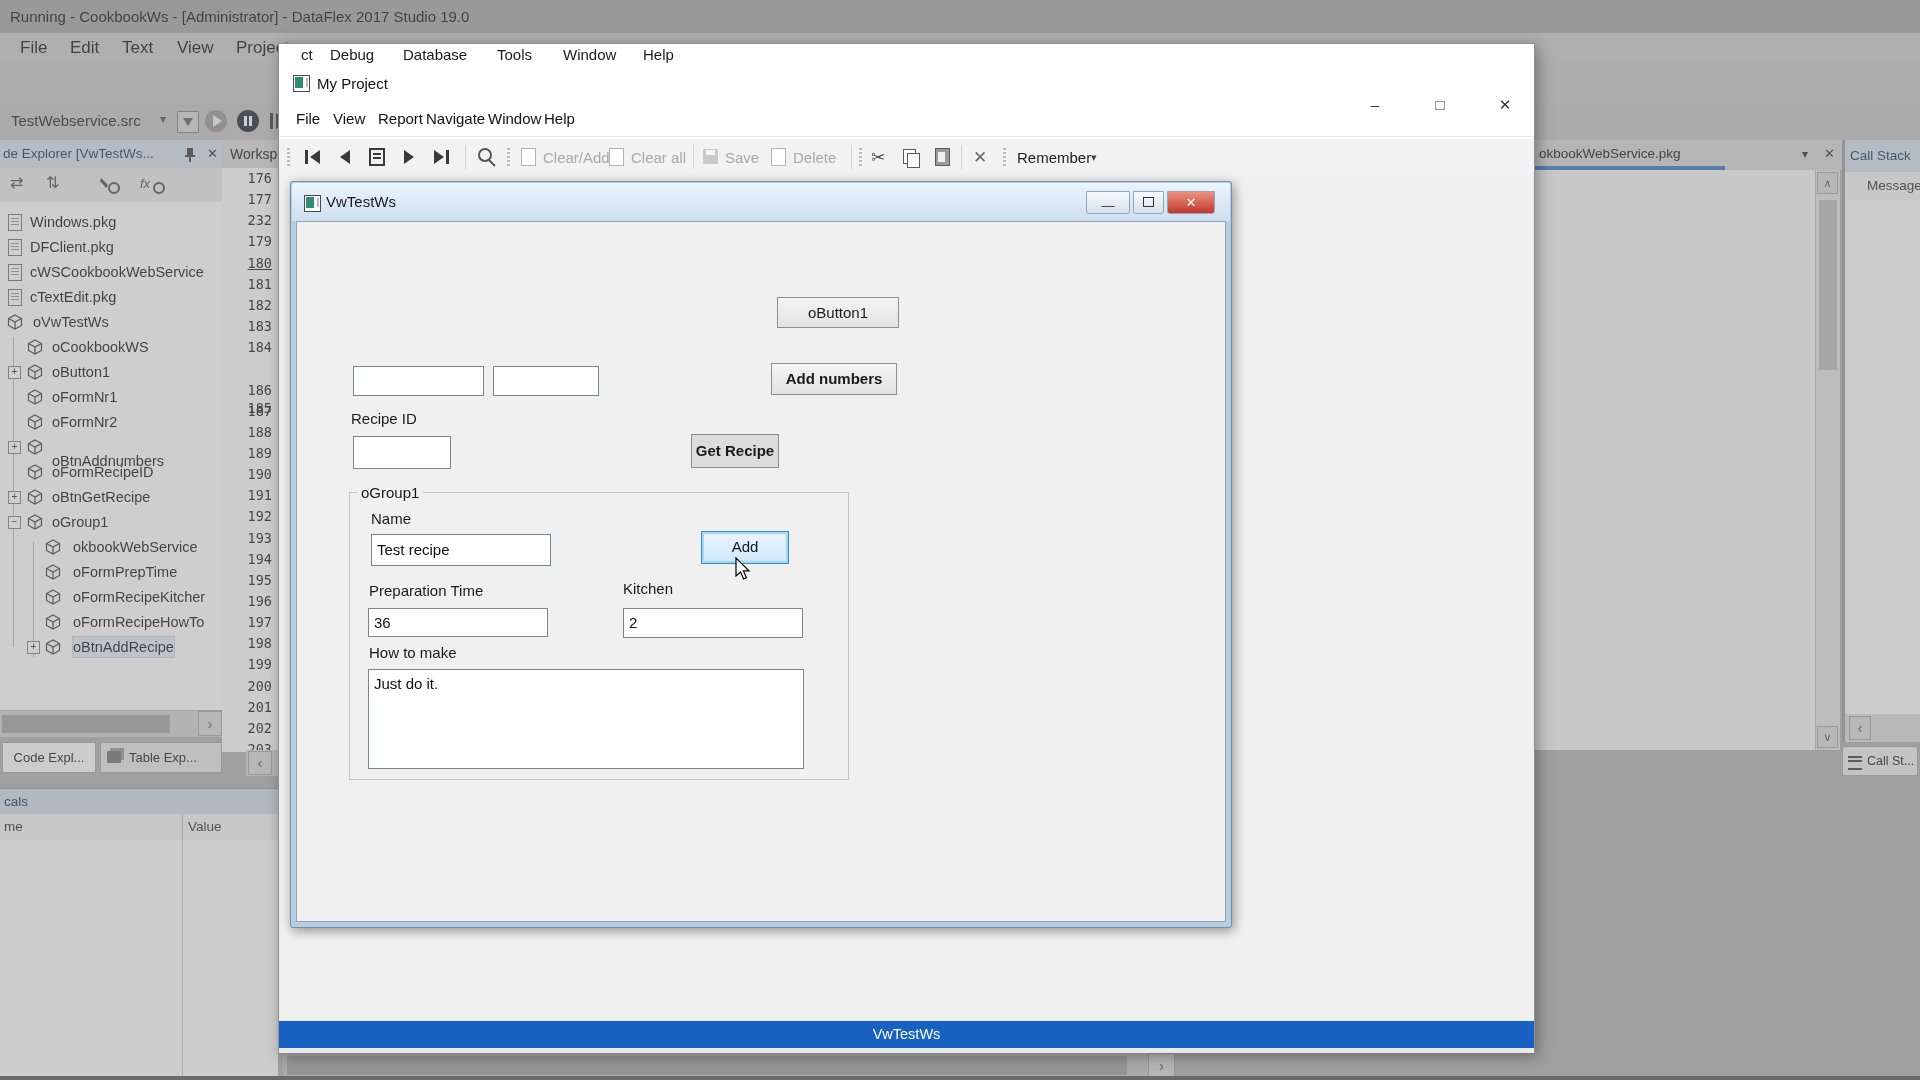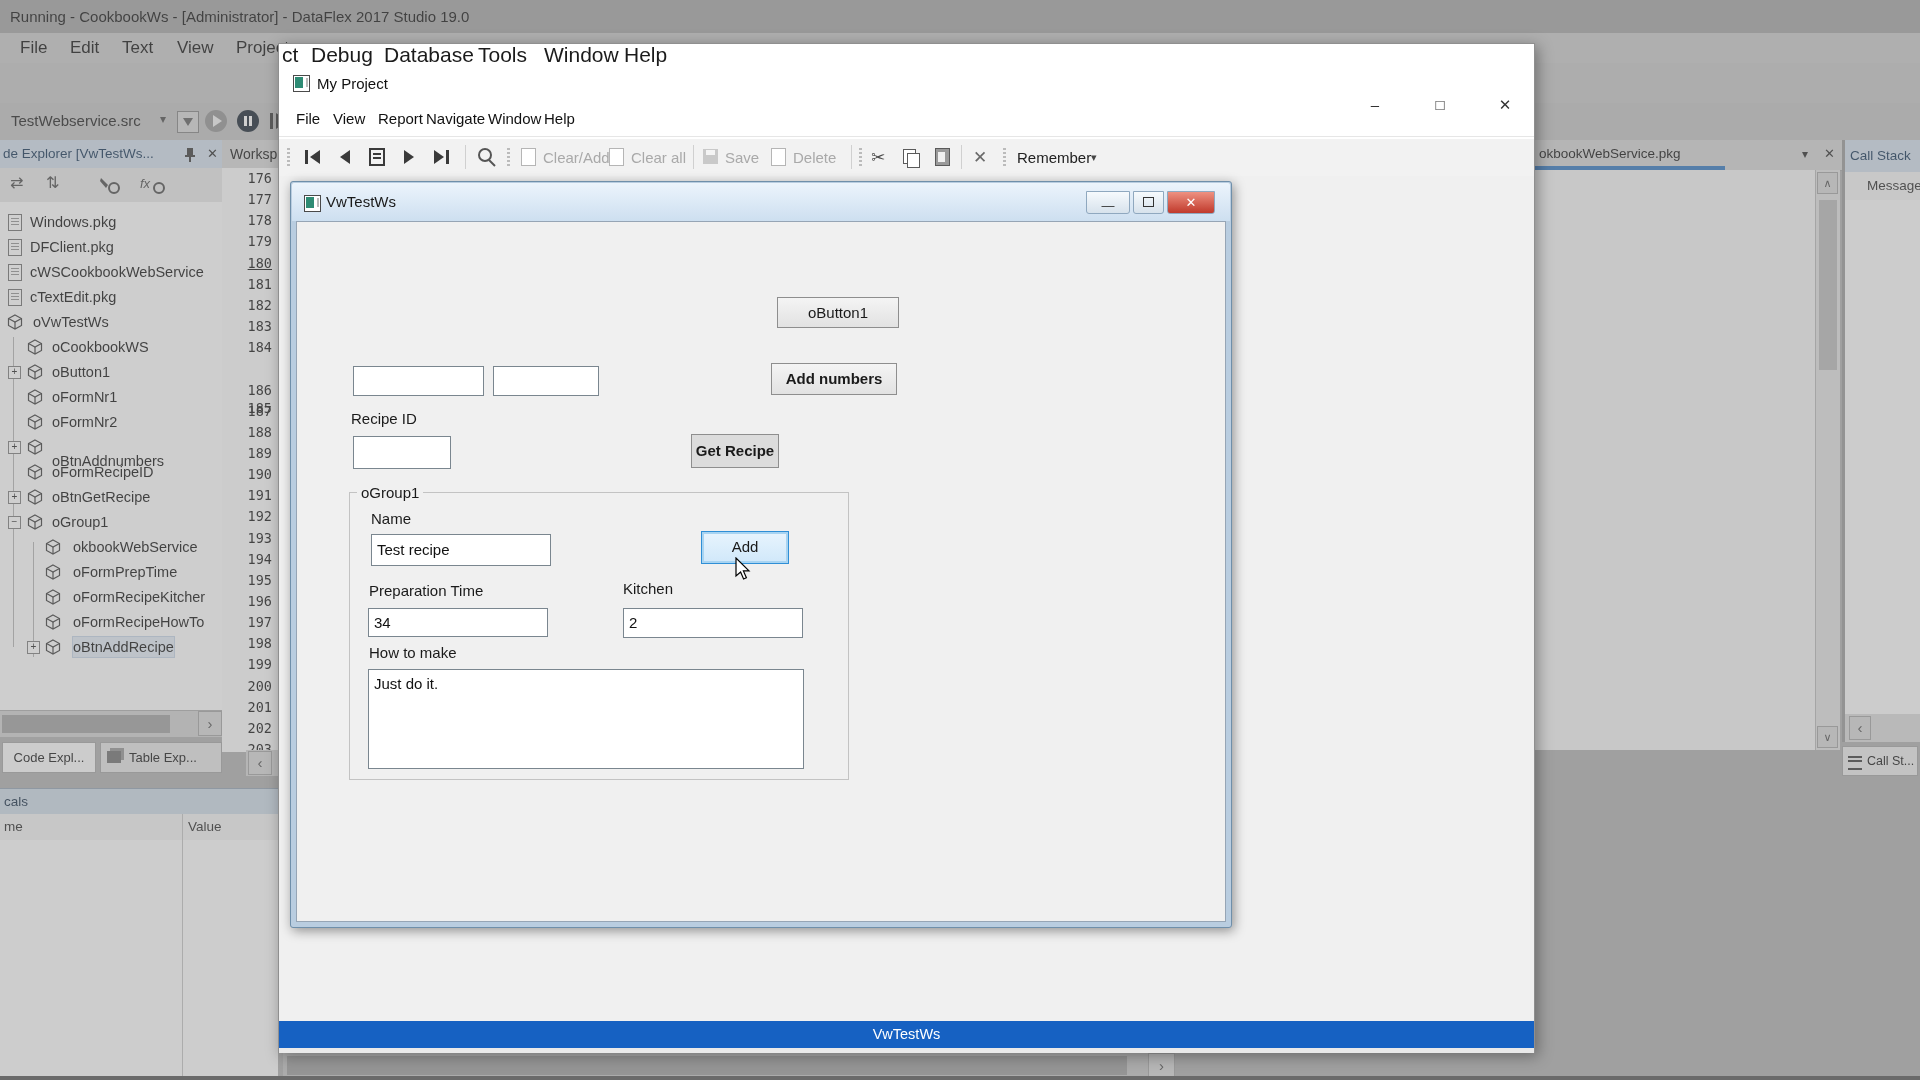--- a/index.html
+++ b/index.html
@@ -75,21 +75,21 @@
   .bars-i{position:absolute;left:5px;top:9px;width:14px;height:10px;border-top:2px solid #444;border-bottom:2px solid #444;}
   .bars-i:before{content:"";position:absolute;left:0;top:2px;width:14px;height:2px;background:#444;}
 
   .bot-scroll{left:283px;top:1053px;width:892px;height:25px;background:#c6c6c6;}
   .bot-edge{left:0;top:1076px;width:1920px;height:4px;background:#5c5c5c;}
 
   .dim{left:0;top:0;width:1920px;height:1080px;background:rgba(128,128,128,0.38);z-index:5;}
 
   
   .mp{left:278px;top:43px;width:1257px;height:1010px;background:#fff;border:1px solid #8f8f8f;box-sizing:border-box;z-index:10;box-shadow:3px 3px 14px rgba(0,0,0,0.35);}
-  .mp-band span{position:absolute;top:0;height:21px;line-height:21px;font-size:21px;color:#1b1b1b;}
+  .mp-band span{position:absolute;top:0;height:21px;line-height:21px;font-size:15px;color:#1b1b1b;margin-left:19px;}
   .mp-title{left:0;top:21px;width:1255px;height:37px;}
   .mp-men{left:0;top:58px;width:1255px;height:34px;border-bottom:1px solid #e6e6e6;}
   .mp-men span{position:absolute;top:0;height:34px;line-height:34px;font-size:15px;color:#111;}
   .mp-tools{left:0;top:95px;width:1255px;height:37px;background:#f2f2f2;border-bottom:1px solid #d8d8d8;}
   .navb{position:absolute;top:5px;width:28px;height:26px;}
   .grip{position:absolute;top:9px;width:3px;height:18px;background:repeating-linear-gradient(#bbb 0 2px,transparent 2px 4px);}
   .tsep{position:absolute;top:6px;width:1px;height:24px;background:#d0d0d0;}
   .tlab{position:absolute;top:0;height:37px;line-height:37px;font-size:15px;color:#a9a9a9;}
   .tlab.on{color:#222;text-align:right;}
   .doc-g{position:absolute;top:9px;width:13px;height:16px;background:#fff;border:1px solid #b5b5b5;}
@@ -394,21 +394,21 @@
       <div class="vline" style="left:182px;height:26px"></div>
     </div>
     <div class="abs locals-b">
         <div class="vline" style="left:182px;height:236px"></div>
       </div>
 
     <div class="abs gut-tab"><span style="padding-left:8px">Worksp</span></div>
     <div class="abs gutter" id="gutter">
         <div class="lnum" style="top: 2px;">176</div>
         <div class="lnum" style="top: 23.15px;">177</div>
-        <div class="lnum" style="top: 44.3px;">178</div>
+        <div class="lnum" style="top: 44.3px;">232</div>
         <div class="lnum" style="top: 65.45px;">179</div>
         <div class="lnum" style="top: 86.6px; text-decoration: underline;">180</div>
         <div class="lnum" style="top: 107.75px;">181</div>
         <div class="lnum" style="top: 128.9px;">182</div>
         <div class="lnum" style="top: 150.05px;">183</div>
         <div class="lnum" style="top: 171.2px;">184</div>
         <div class="lnum" style="top: 192.35px; margin-top: 40px;">185</div>
         <div class="lnum" style="top: 213.5px;">186</div>
         <div class="lnum" style="top: 234.65px;">187</div>
         <div class="lnum" style="top: 255.8px;">188</div>
@@ -572,21 +572,21 @@
     <div class="btn gray" style="left:400px;top:252px;width:88px;height:34px;line-height:32px;font-weight:bold">Get Recipe</div>
 
     <div class="grp" style="left:58px;top:310px;width:498px;height:286px"></div>
     <span class="lab" style="left:66px;top:302px;background:#f0f0f0;padding:0 4px">oGroup1</span>
 
     <span class="lab" style="left:80px;top:328px">Name</span>
     <div class="fld" style="left:80px;top:352px;width:180px;height:32px;line-height:30px">Test recipe</div>
     <div class="btn focus" style="left:410px;top:349px;width:88px;height:33px;line-height:29px">Add</div>
 
     <span class="lab" style="left:78px;top:400px">Preparation Time</span>
-    <div class="fld" style="left:77px;top:426px;width:180px;height:29px;line-height:27px">34</div>
+    <div class="fld" style="left:77px;top:426px;width:180px;height:29px;line-height:27px">36</div>
     <span class="lab" style="left:332px;top:398px">Kitchen</span>
     <div class="fld" style="left:332px;top:426px;width:180px;height:30px;line-height:28px">2</div>
 
     <span class="lab" style="left:78px;top:462px">How to make</span>
     <div class="fld" style="left:77px;top:487px;width:436px;height:100px;line-height:22px;padding-top:3px">Just do it.</div>
   </div>
 
   <svg id="cursor" class="abs" style="left:735px;top:557px" width="16" height="23">
     <path d="M1 1 L1 19 L5.6 15 L8.6 22 L11.4 20.8 L8.4 13.9 L14 13.9 Z" fill="#fff" stroke="#000" stroke-width="1.2"></path>
   </svg>

